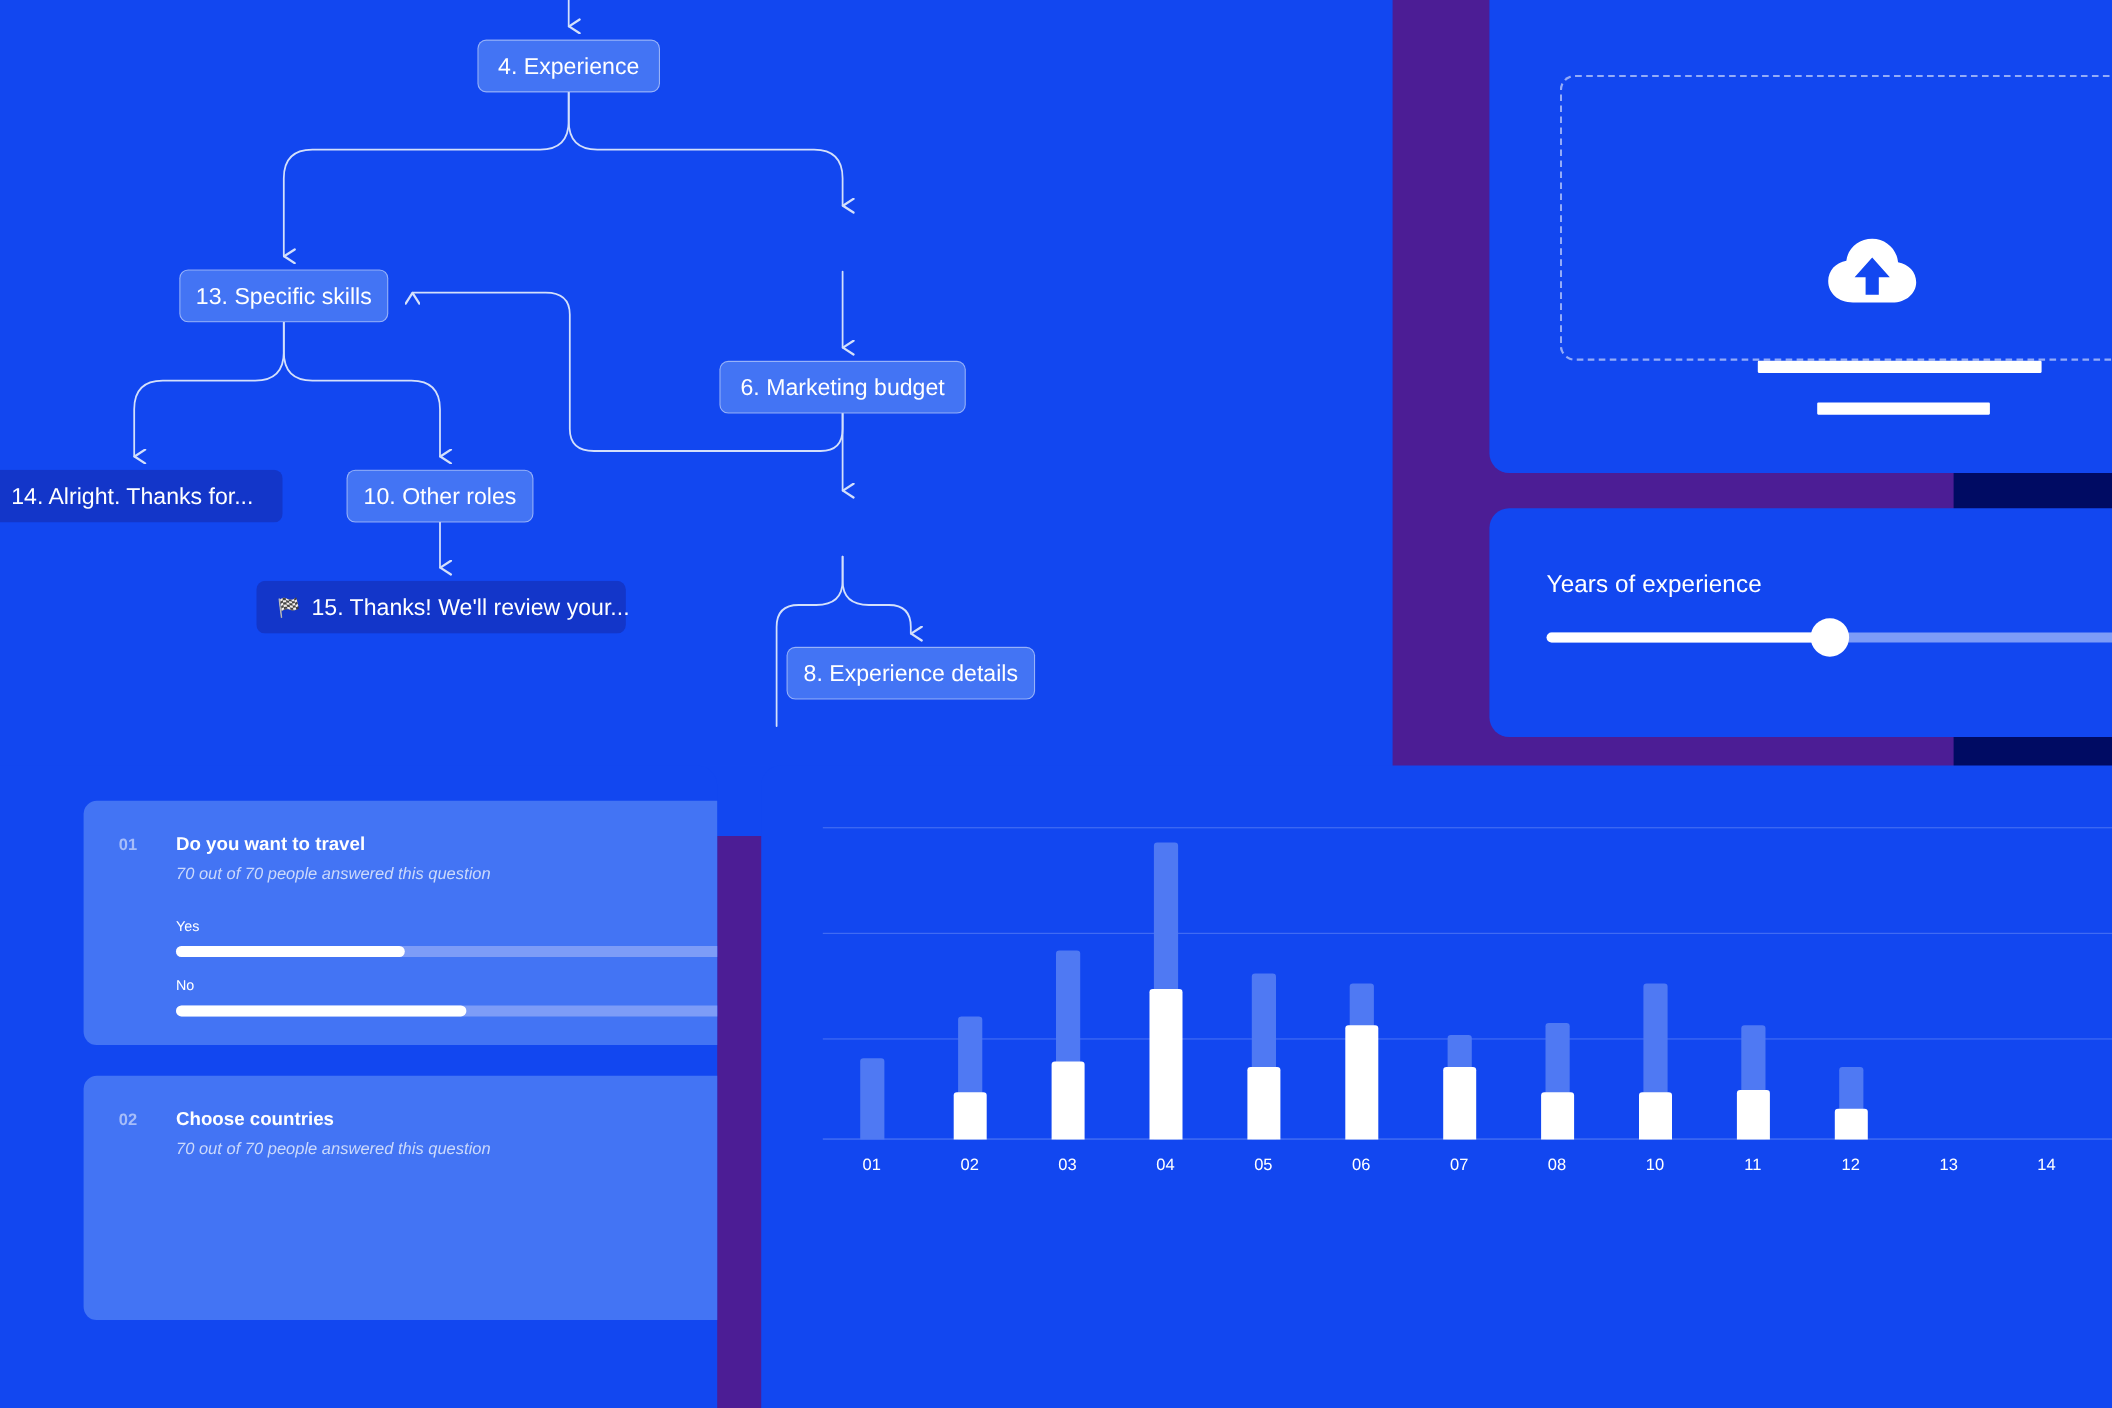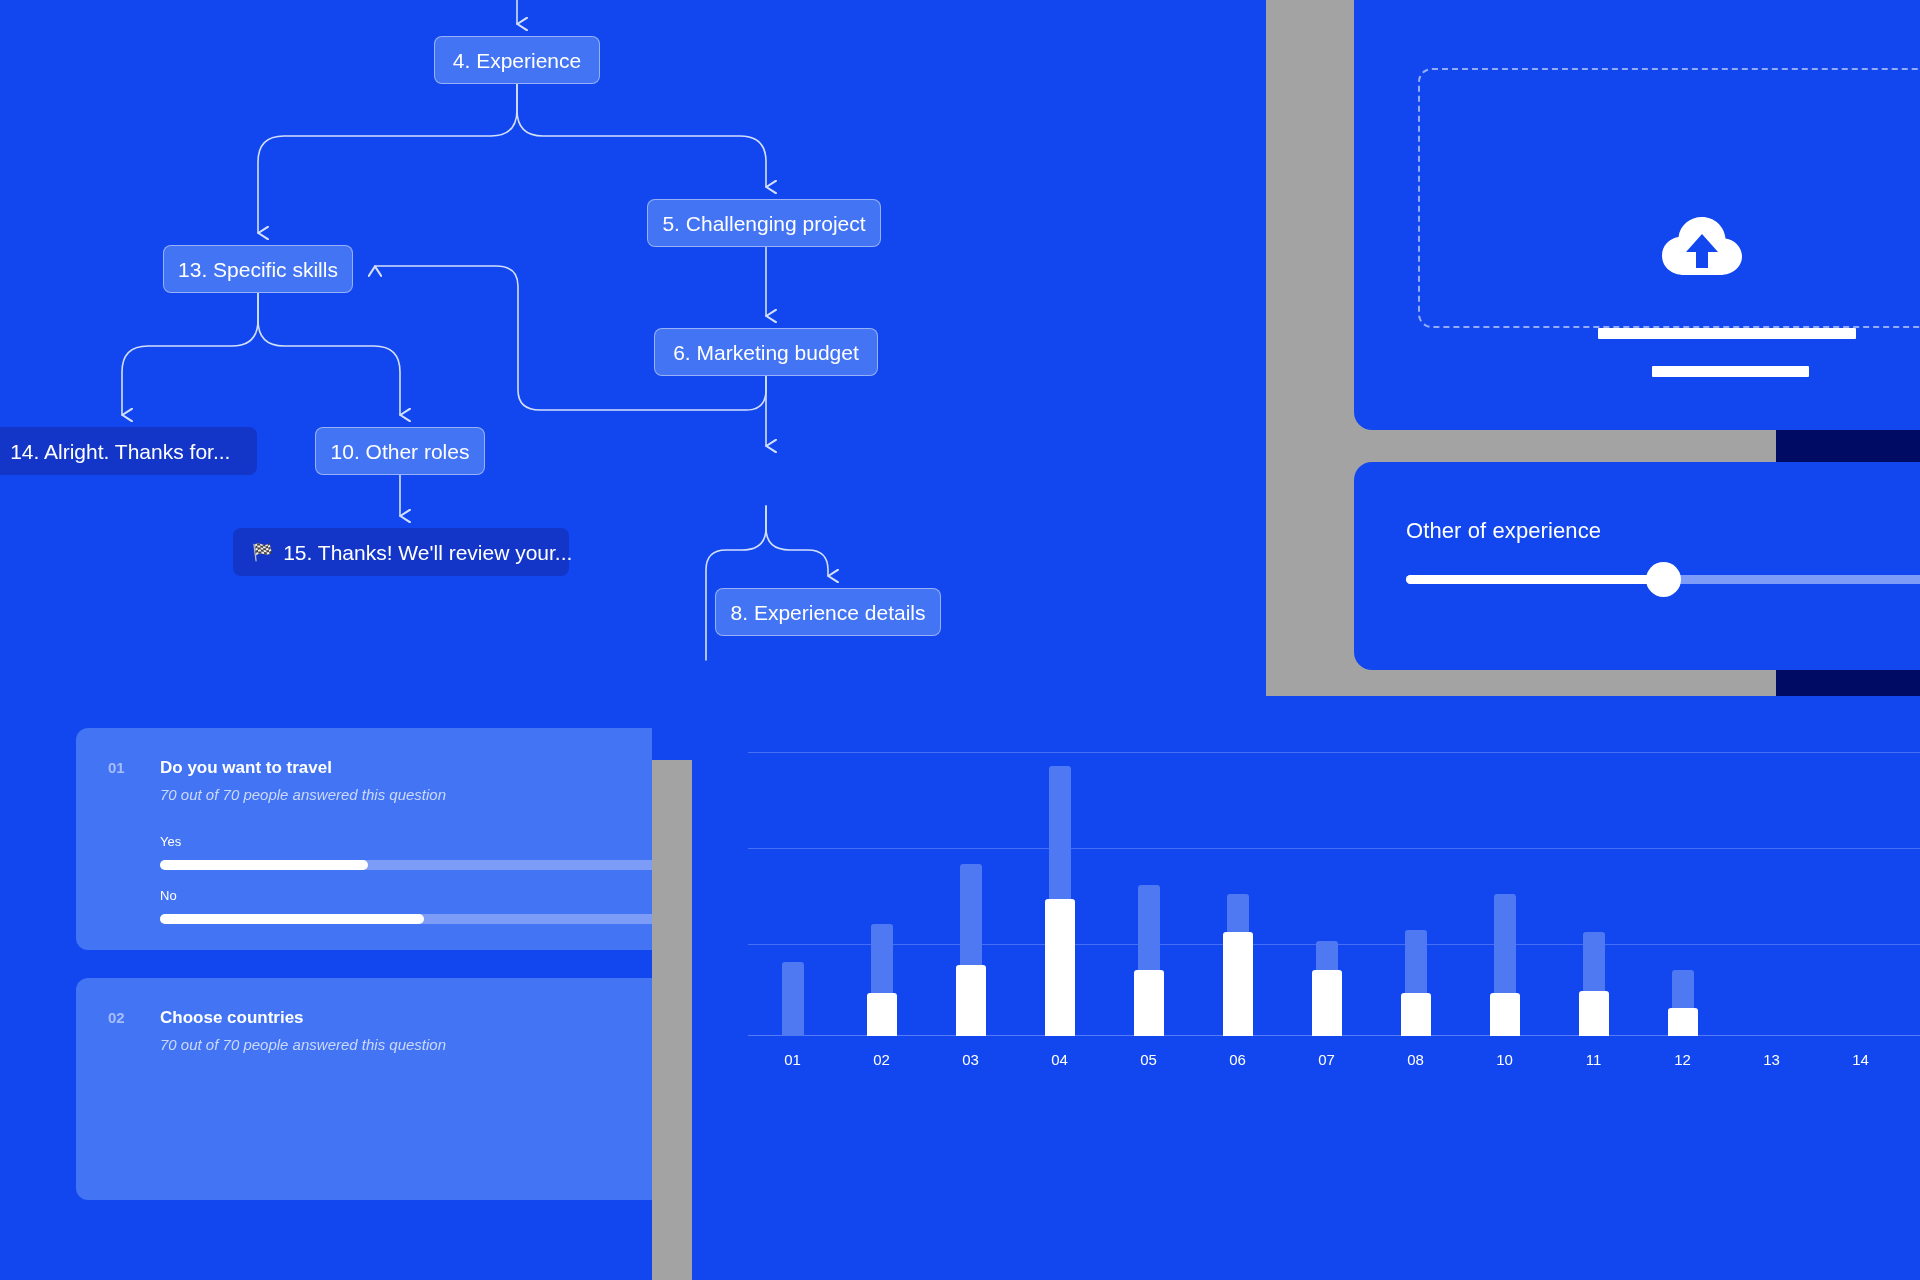--- a/index.html
+++ b/index.html
@@ -2,21 +2,21 @@
 <html><head>
 <meta charset="utf-8">
 <style>
   * { margin:0; padding:0; box-sizing:border-box; }
   html,body{
     width:1920px; height:1280px; overflow:hidden;
     background:#000b63;
     font-family:"Liberation Sans", sans-serif;
     -webkit-font-smoothing:antialiased;
   }
-  .stage{ position:relative; width:1776px; height:1280px; background:#a3a3a3; }
+  .stage{ position:relative; width:1776px; height:1280px; background:#4c1d95; }
 
   
   .panel{ position:absolute; background:#1247f0; border-radius:16px; overflow:hidden; }
 
   
   #flow-panel{ left:-40px; top:-40px; width:1306px; height:800px; border-radius:0 18px 18px 0; }
   #flow-svg{ position:absolute; left:0; top:0; width:1306px; height:800px; }
 
   .node{
     position:absolute;
@@ -141,23 +141,20 @@
         <path d="M806 416 L806 430 Q806 450 786 450 L580 450 Q558 450 558 430 L558 326 Q558 306 536 306 L415 306" marker-end="url(#arw)"></path>
 
         <path d="M806 546 L806 568 Q806 590 830 590 L848 590 Q868 590 868 610 L868 616" marker-end="url(#arw)"></path>
 
         <path d="M806 546 L806 568 Q806 590 782 590 L766 590 Q746 590 746 610 L746 700"></path>
       </g>
     </svg>
   <div class="node" style="left: 474px; top: 76px; width: 166px;">
         <span>4. Experience</span>
       </div>
-      <div class="node" style="left: 687px; top: 239px; width: 234px;">
-        <span>5. Challenging project</span>
-      </div>
       <div class="node" style="left: 203px; top: 285px; width: 190px;">
         <span>13. Specific skills</span>
       </div>
       <div class="node" style="left: 694px; top: 368px; width: 224px;">
         <span>6. Marketing budget</span>
       </div>
       <div class="node dark" style="left: 0px; top: 467px; width: 297px;">
         <span class="flag">🏁</span>
         <span>14. Alright. Thanks for...</span>
       </div>
@@ -180,21 +177,21 @@
           <path d="M24.5 60 C11 60 2 51.5 2 40.5 C2 31 9 23.5 18.5 22 C20 10 30 2 42 2 C54.5 2 64.5 11.5 65.5 23.5 C75 25 82 32.5 82 41.5 C82 51.5 73 60 60 60 Z" fill="#ffffff"></path>
           <path d="M42 19 L58 37 L48 37 L48 53 L36 53 L36 37 L26 37 Z" fill="#1247f0"></path>
         </svg>
       </div>
       <div id="upload-line-1"></div>
       <div id="upload-line-2"></div>
     </div>
   </div>
 
   <div class="panel" id="slider-panel">
-    <div id="slider-label">Other of experience</div>
+    <div id="slider-label">Years of experience</div>
     <div id="slider-track">
       <div id="slider-fill"></div>
       <div id="slider-thumb"></div>
     </div>
   </div>
 
   <div class="panel" id="survey-panel">
 
     <div class="q-card" id="q-card-1">
       <div class="q-head">

